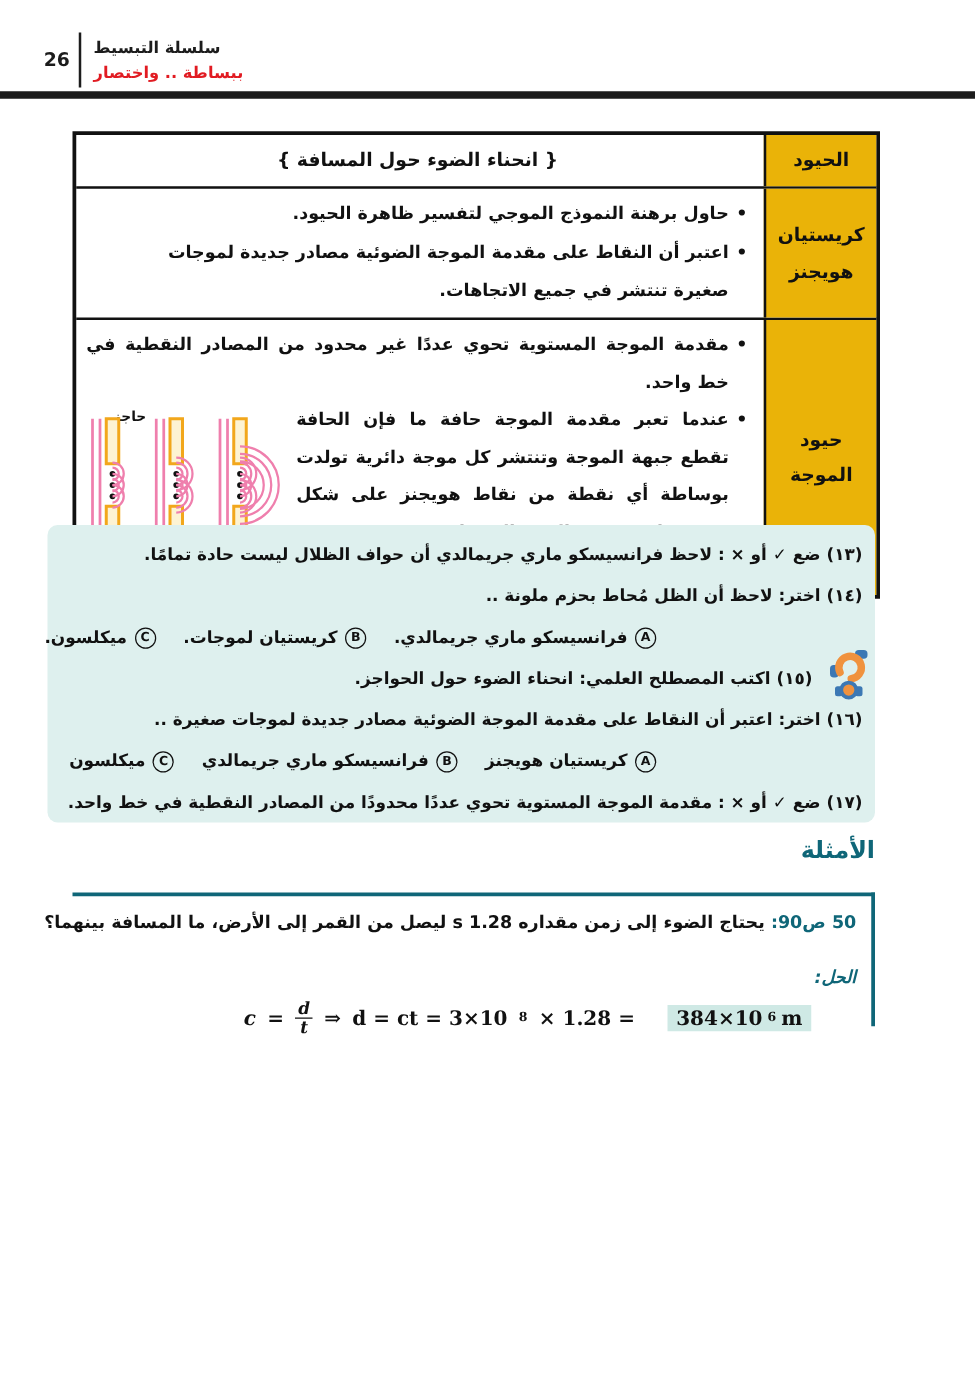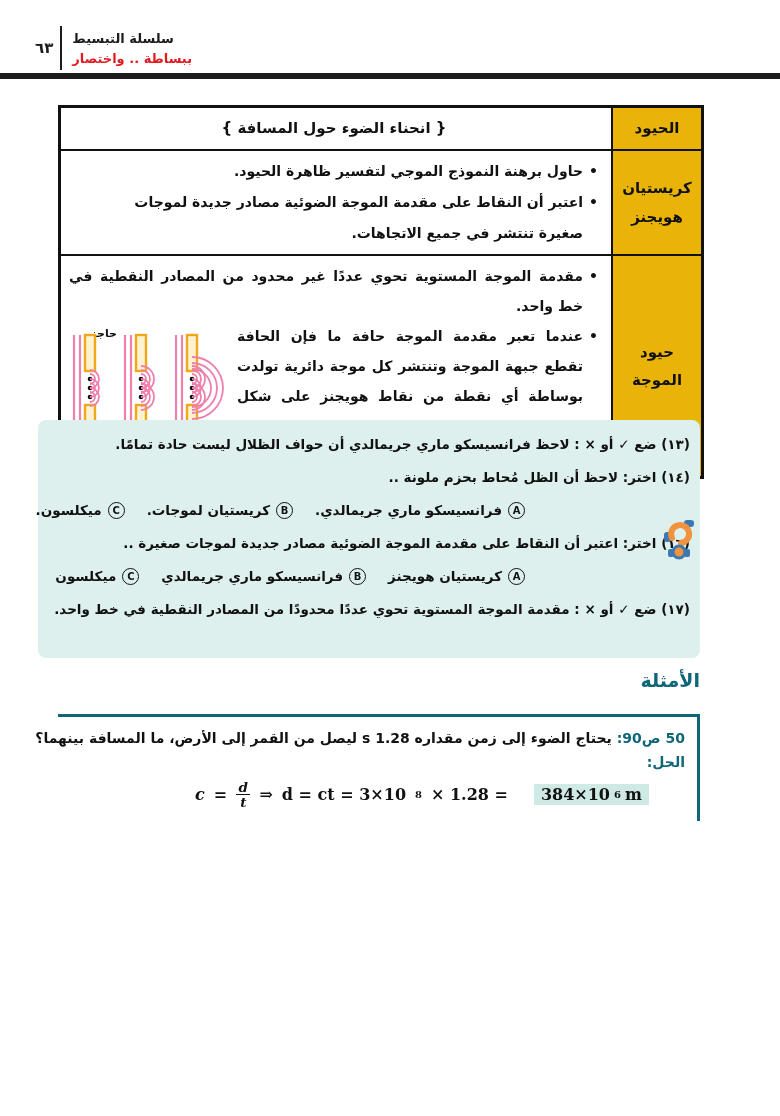--- a/index.html
+++ b/index.html
@@ -67,40 +67,40 @@
 
   
   .examples-title { position:absolute; top:669px; right:80px; color:#0f6678; font-size:19px; font-weight:bold; }
   .example-box {
     position:absolute; top:714px; right:80px; width:642px; height:107px;
     border-top:3.5px solid #0f6678; border-right:3.5px solid #0f6678;
     padding:9px 12px 0 0;
   }
   .ex-line { font-size:14px; font-weight:bold; line-height:24px; white-space:nowrap; }
   .ex-label { color:#0f6678; }
-  .ex-sol-label { color:#0f6678; font-size:14px; font-weight:bold; line-height:24px; margin-top:0; display:block; }
+  .ex-sol-label { color:#0f6678; font-size:14px; font-weight:bold; line-height:24px; margin-top:20px; display:block;font-style:italic; }
   .formula {
     direction:ltr; display:flex; align-items:center; gap:9px;
     padding-left:137px; margin-top:6px;
     font-family:"DejaVu Serif", serif; font-weight:bold; font-size:16px; color:#111;
   }
   .formula i { font-style:italic; }
   .frac { display:inline-flex; flex-direction:column; align-items:center; line-height:1.05; font-size:13.5px; }
   .frac .den { border-top:1.6px solid #111; padding:0 4px; }
   .sup { font-size:10px; vertical-align:super; line-height:1; }
   .answer-highlight { background:#cfe9e5; padding:1px 7px; display:inline-flex; align-items:center; gap:4px;margin-left:17px; }
 </style>
 </head>
 <body>
 
 <div class="page">
 
   <div class="header">
     <div class="header-inner">
-      <span class="page-number">٦٣</span>
+      <span class="page-number">26</span>
       <span class="header-divider"></span>
       <span class="header-titles">
         <span class="series-title">سلسلة التبسيط</span>
         <span class="series-subtitle">ببساطة .. واختصار</span>
       </span>
     </div>
   </div>
 
   <div class="vocab-table">
 
@@ -196,20 +196,21 @@
       </span>
       <span class="choice">
         <span class="choice-circle">B</span>
         <span>كريستيان لموجات.</span>
       </span>
       <span class="choice">
         <span class="choice-circle">C</span>
         <span>ميكلسون.</span>
       </span>
     </div>
+    <div class="qline indented">(١٥) اكتب المصطلح العلمي: انحناء الضوء حول الحواجز.</div>
     <div class="qline">(١٦) اختر: اعتبر أن النقاط على مقدمة الموجة الضوئية مصادر جديدة لموجات صغيرة ..</div>
     <div class="choices">
       <span class="choice">
         <span class="choice-circle">A</span>
         <span>كريستيان هويجنز</span>
       </span>
       <span class="choice">
         <span class="choice-circle">B</span>
         <span>فرانسيسكو ماري جريمالدي</span>
       </span>

